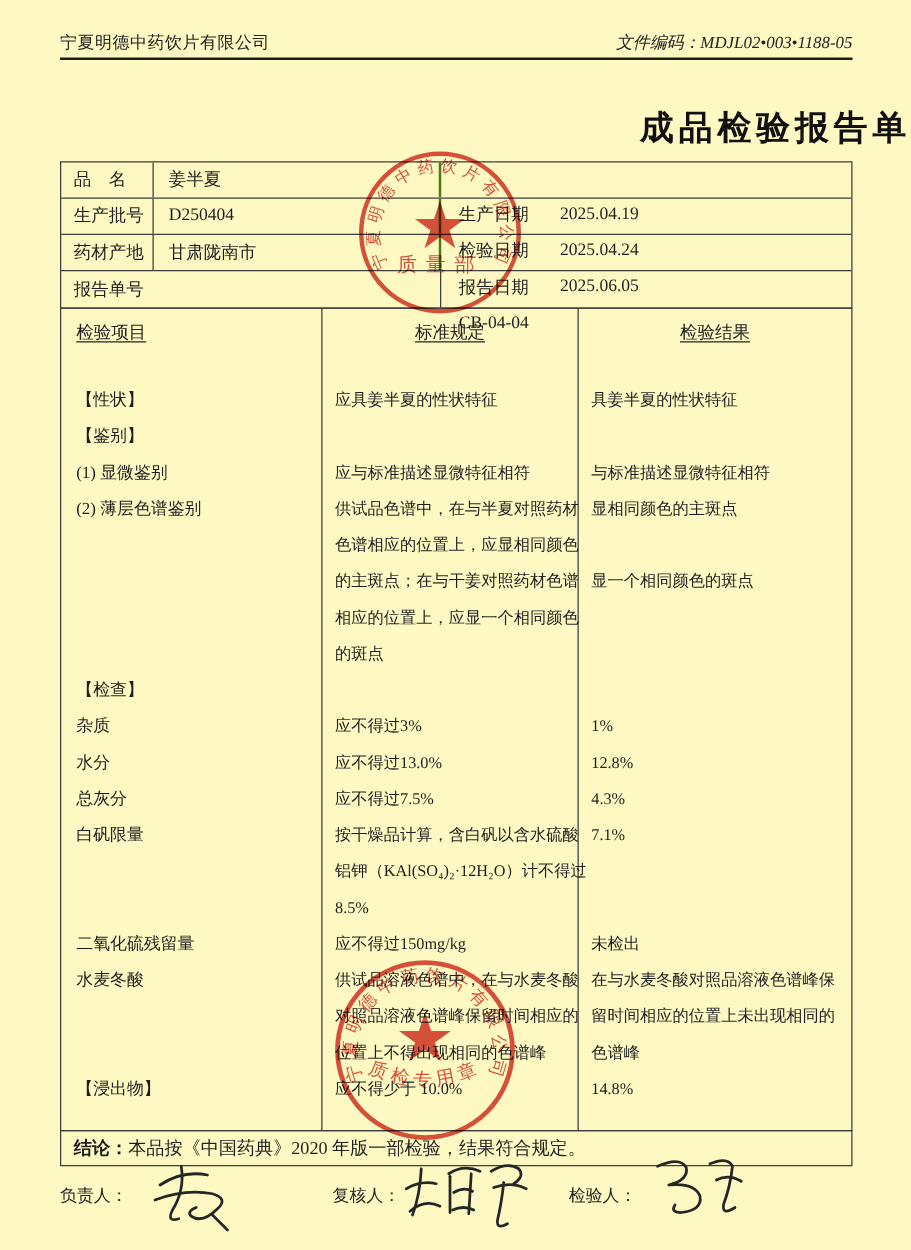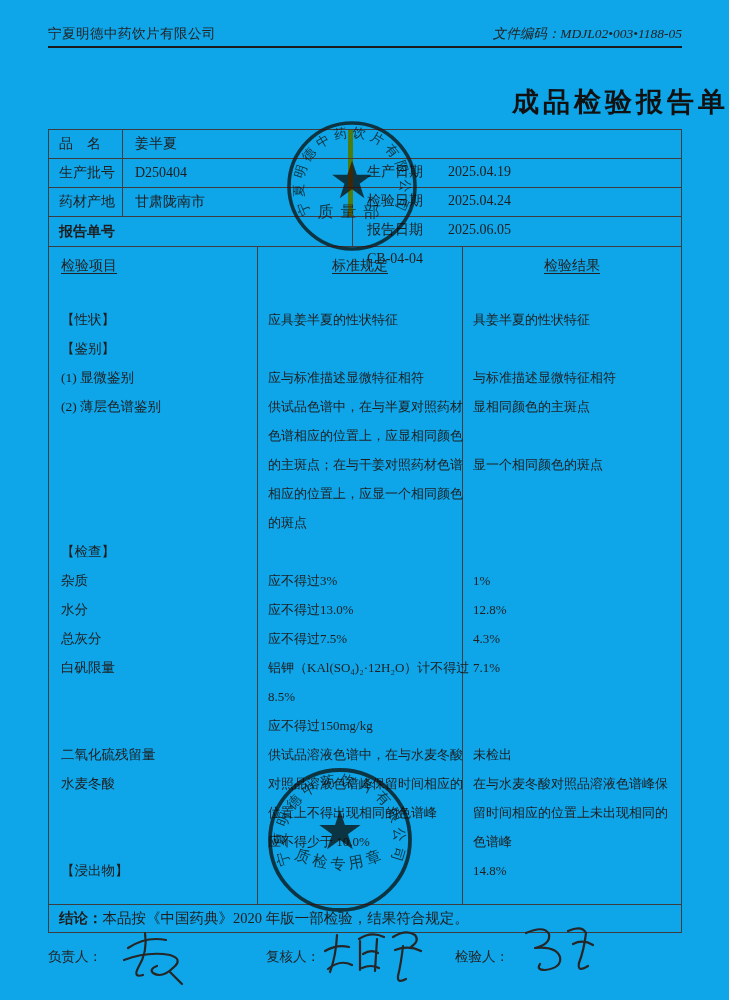--- a/index.html
+++ b/index.html
@@ -1,40 +1,40 @@
 <!DOCTYPE html>
 <html><head>
 <meta charset="utf-8">
 <style>
   * { margin:0; padding:0; box-sizing:border-box; }
   html,body { background:#e8e8e8; }
   .page {
     position:relative; width:729px; height:1000px; margin:0 auto;
-    background:#0ea5e9; overflow:hidden;
+    background:#fef9c3; overflow:hidden;
     font-family:"Liberation Serif","DejaVu Serif",serif;
     color:#1e1e1e;
   }
   
   .co-name { position:absolute; left:48px; top:25px; font-size:13.5px; letter-spacing:.5px; color:#222; }
   .doc-code { position:absolute; right:47px; top:25px; font-size:13.5px; color:#222;font-style:italic; }
   .top-rule { position:absolute; left:48px; top:46px; width:634px; height:2px; background:#1b1b1b; }
   
   .title { position:absolute; left:0; top:84px; width:100%; text-align:right;
            font-size:27px; font-weight:bold; letter-spacing:4px; color:#111; }
   
   .info-table { position:absolute; left:48px; top:129px; width:634px; border:1px solid #3d3d3d; background:transparent; }
   .info-row { display:flex; height:29px; border-bottom:1px solid #3d3d3d; }
   .info-row:last-child { border-bottom:none; }
   .cell { display:flex; align-items:center; font-size:14px; white-space:nowrap; }
   .c-label { width:74px; border-right:1px solid #3d3d3d; padding:0 10px; justify-content:space-between; }
   .c-label.nojust { justify-content:flex-start; }
-  .c-value { width:230px; border-right:5px solid #4d7c0f; padding-left:12px; }
+  .c-value { width:230px; border-right:2px solid #4d7c0f; padding-left:12px; }
   .c-right { flex:1; padding-left:14px;margin-top:42px; }
   .c-right .rlabel { width:81px; }
-  .c-span { width:304px; border-right:1px solid #3d3d3d; padding-left:10px;font-weight:bold; }
+  .c-span { width:304px; border-right:1px solid #3d3d3d; padding-left:10px; }
   
   .main-table { position:absolute; left:48px; top:246px; width:634px; height:659px;
                 border:1px solid #3d3d3d; display:flex; }
   .mcol { height:100%; padding-top:58px; position:relative; }
   .mcol-item { width:209px; border-right:1px solid #3d3d3d; }
   .mcol-std  { width:205px; border-right:1px solid #3d3d3d; }
   .mcol-res  { flex:1; }
   .mhead { position:absolute; top:10px; left:0; width:100%; font-size:14px; color:#222; }
   .mhead span { text-decoration:underline; text-underline-offset:3px; }
   .mh-left { padding-left:12px; }
@@ -133,20 +133,21 @@
           <div class="mline">应与标准描述显微特征相符</div>
           <div class="mline">供试品色谱中，在与半夏对照药材</div>
           <div class="mline">色谱相应的位置上，应显相同颜色</div>
           <div class="mline">的主斑点；在与干姜对照药材色谱</div>
           <div class="mline">相应的位置上，应显一个相同颜色</div>
           <div class="mline">的斑点</div>
           <div class="mline"></div>
           <div class="mline">应不得过3%</div>
           <div class="mline">应不得过13.0%</div>
           <div class="mline">应不得过7.5%</div>
+          <div class="mline">按干燥品计算，含白矾以含水硫酸</div>
           <div class="mline">铝钾（KAl(SO₄)₂·12H₂O）计不得过</div>
           <div class="mline">8.5%</div>
           <div class="mline">应不得过150mg/kg</div>
           <div class="mline">供试品溶液色谱中，在与水麦冬酸</div>
           <div class="mline">对照品溶液色谱峰保留时间相应的</div>
           <div class="mline">位置上不得出现相同的色谱峰</div>
           <div class="mline">应不得少于 10.0%</div>
         </div>
     </div>
     <div class="mcol mcol-res">

